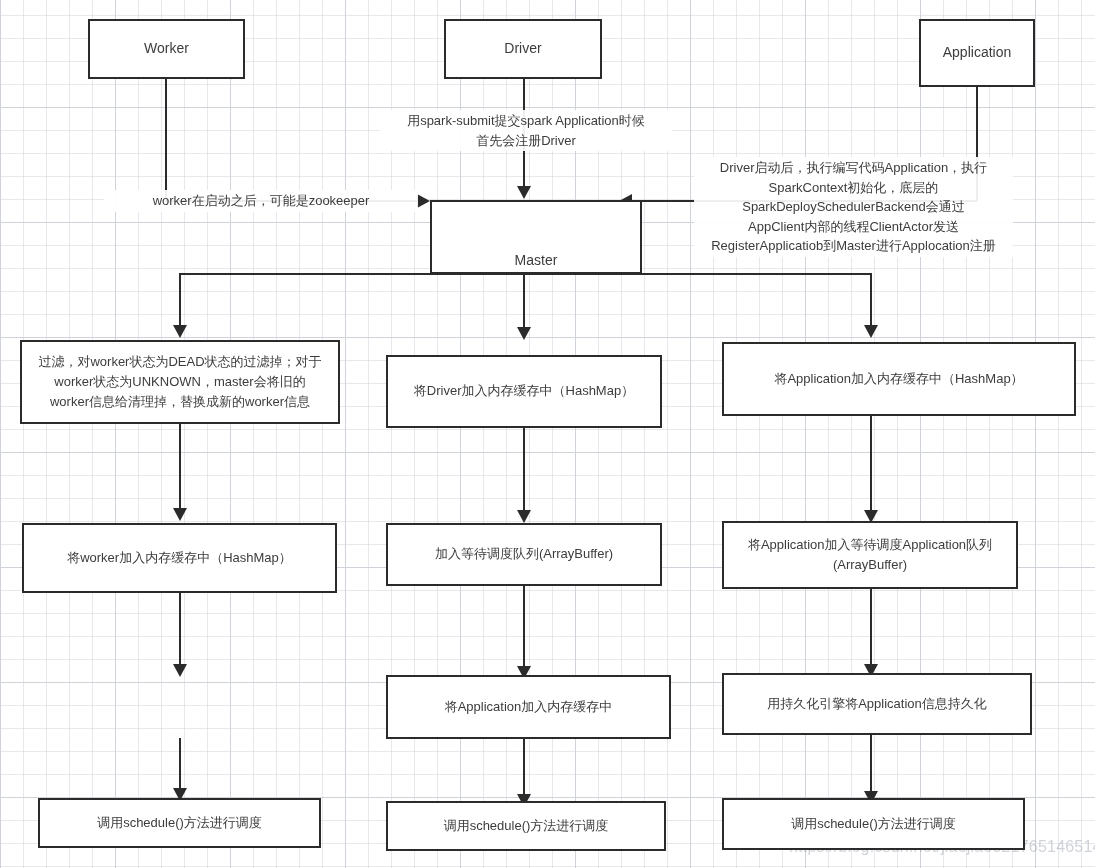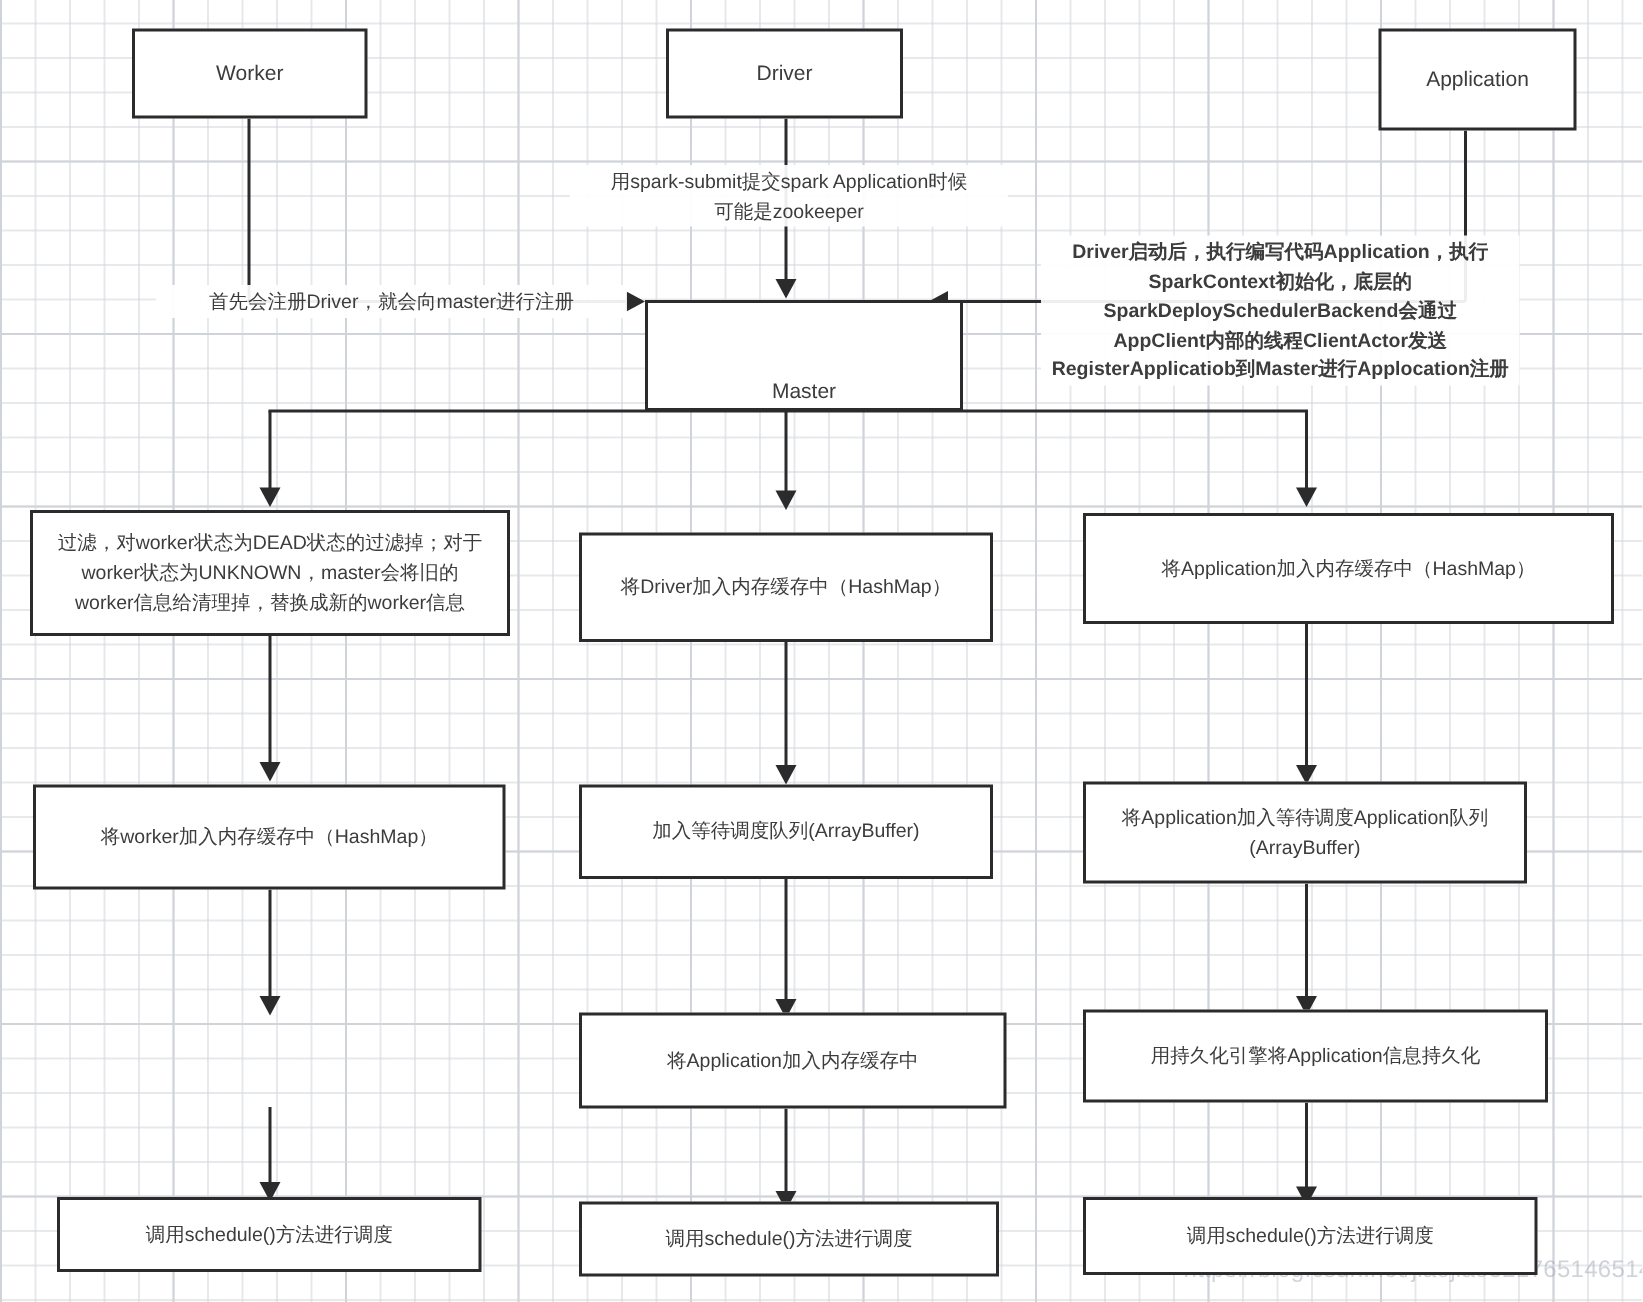--- a/index.html
+++ b/index.html
@@ -106,42 +106,42 @@
   <div class="watermark" style="left:789px; top:838px;">https://blog.csdn.net/jiaojiao521765146514</div>
 
   <div class="node terminal" style="left:88px; top:19px; width:157px; height:60px;">
     <span class="node-label">Worker</span>
   </div>
 
   <div class="node terminal" style="left:444px; top:19px; width:158px; height:60px;">
     <span class="node-label">Driver</span>
   </div>
 
-  <div class="node terminal" style="left:919px; top:19px; width:132px; height:68px;">
+  <div class="node terminal" style="left:919px; top:19px; width:116px; height:68px;">
     <span class="node-label">Application</span>
   </div>
 
   <div class="node terminal" style="left:430px; top:200px; width:212px; height:74px;align-items:flex-end;">
     <span class="node-label">Master</span>
   </div>
 
   <div class="edge v" style="left:165px; top:79px; height:122px;"></div>
   <div class="edge h" style="left:165px; top:200px; width:252px;"></div>
   <div class="arrow right" style="left:417px; top:194px;"></div>
-  <div class="annotation" style="left:104px; top:190px; width:310px;">首先会注册Driver，就会向master进行注册</div>
+  <div class="annotation" style="left:104px; top:190px; width:310px;">worker在启动之后，可能是zookeeper</div>
 
   <div class="edge v" style="left:523px; top:79px; height:109px;"></div>
   <div class="arrow down" style="left:517px; top:186px;"></div>
   <div class="annotation" style="left:380px; top:110px; width:288px;">用spark-submit提交spark Application时候
-可能是zookeeper</div>
+首先会注册Driver</div>
 
   <div class="edge v" style="left:976px; top:87px; height:114px;"></div>
   <div class="edge h" style="left:632px; top:200px; width:345px;"></div>
   <div class="arrow left" style="left:619px; top:194px;"></div>
-  <div class="annotation" style="left:694px; top:157px; width:315px;font-weight:bold;">Driver启动后，执行编写代码Application，执行
+  <div class="annotation" style="left:694px; top:157px; width:315px;">Driver启动后，执行编写代码Application，执行
 SparkContext初始化，底层的
 SparkDeploySchedulerBackend会通过
 AppClient内部的线程ClientActor发送
 RegisterApplicatiob到Master进行Applocation注册</div>
 
   <div class="edge h" style="left:179px; top:273px; width:693px;"></div>
   <div class="edge v" style="left:523px; top:274px; height:55px;"></div>
 
   <div class="edge v" style="left:179px; top:274px; height:53px;"></div>
   <div class="arrow down" style="left:173px; top:325px;"></div>

